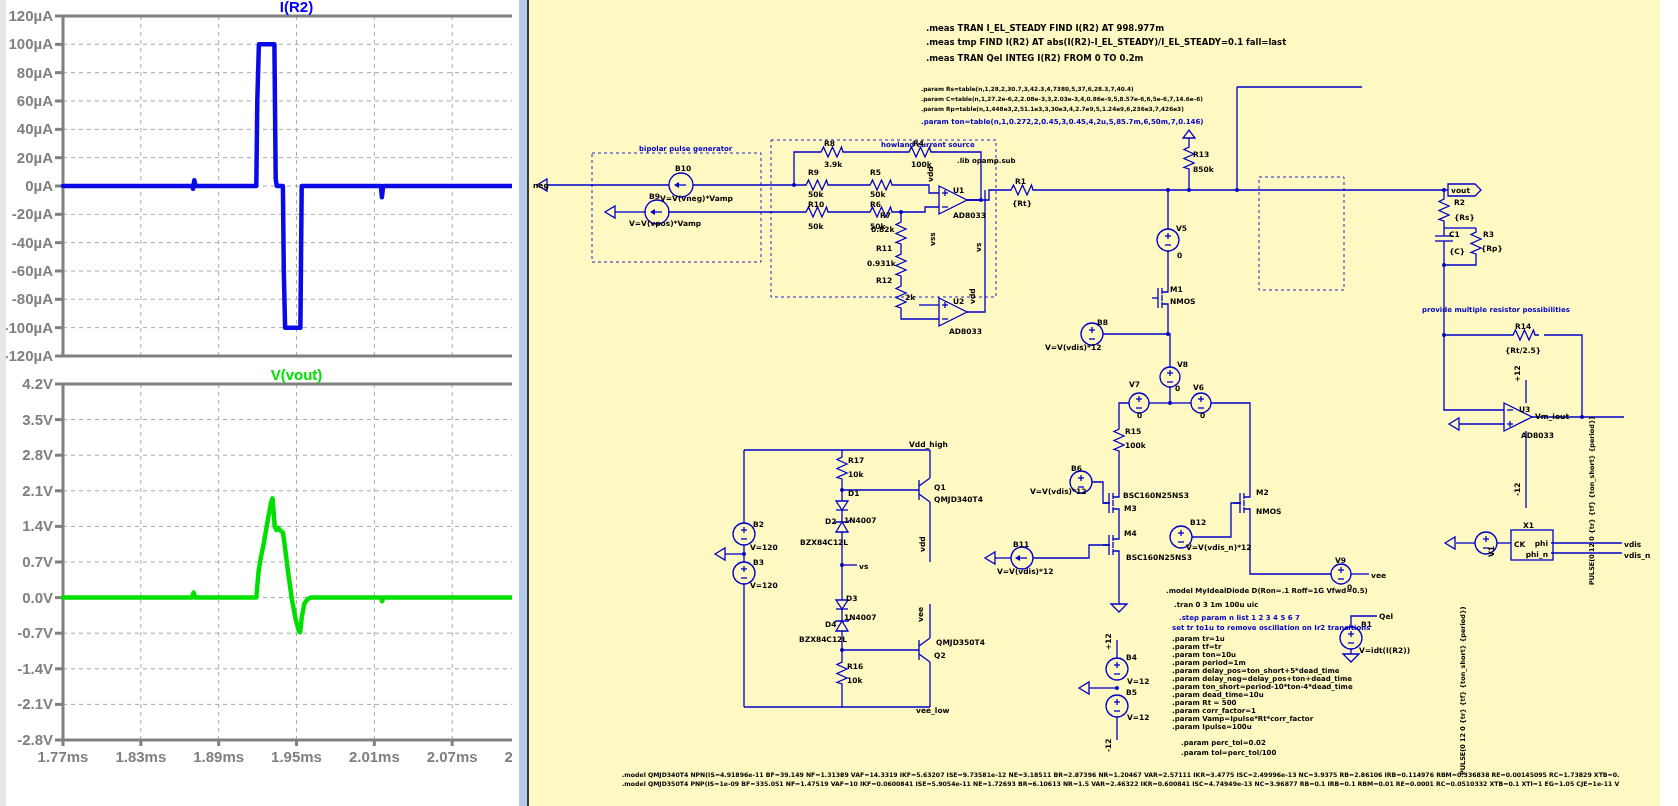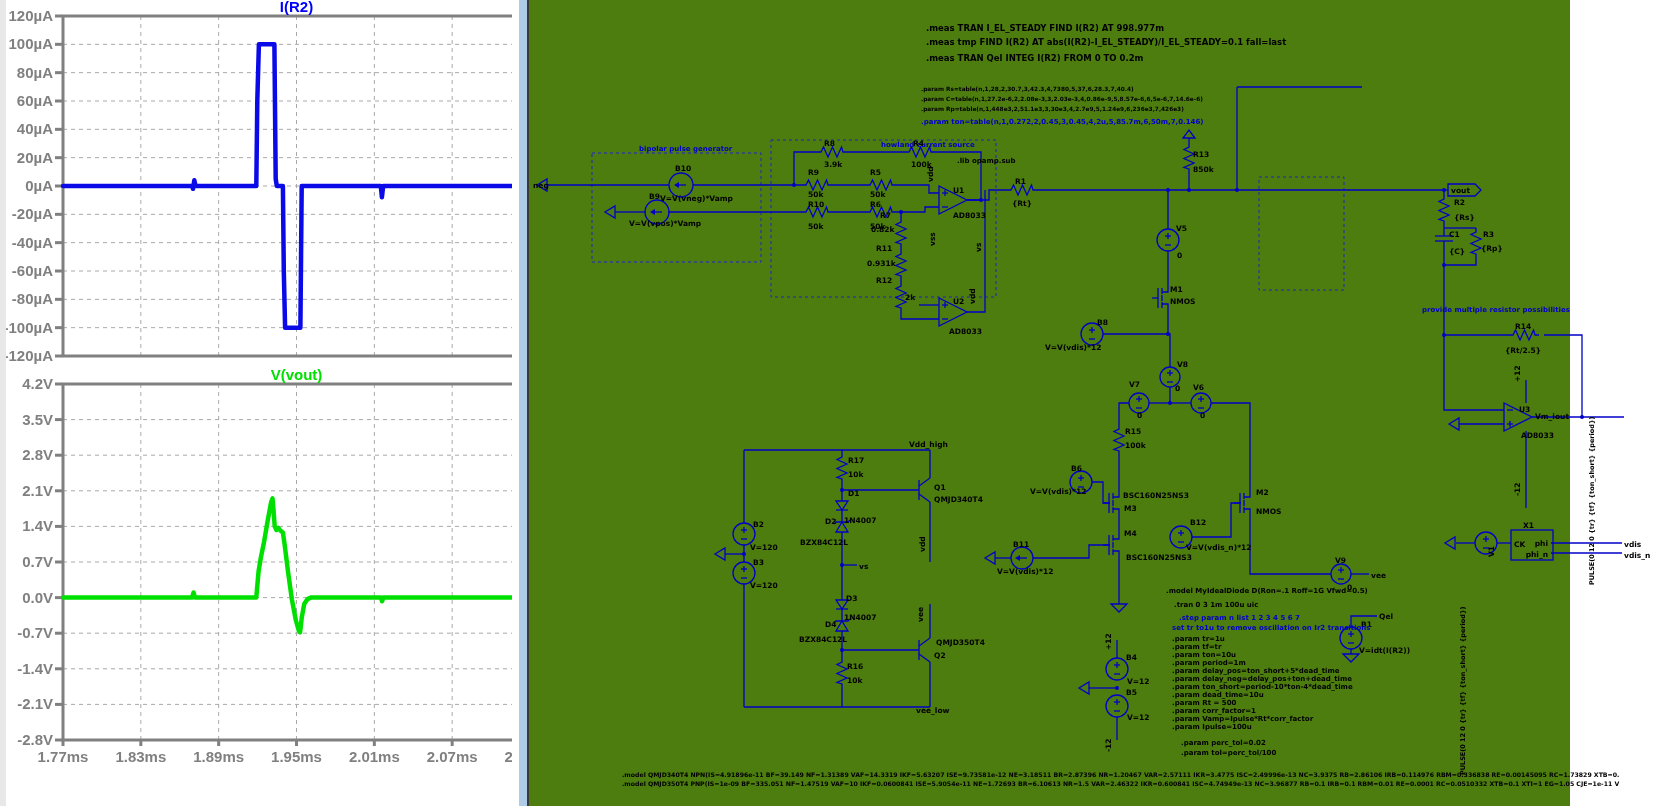--- a/index.html
+++ b/index.html
@@ -1,21 +1,21 @@
 <!DOCTYPE html>
 <html><head>
 <meta charset="utf-8">
 <style>
   html,body{margin:0;padding:0;background:#ffffff;}
   .app{width:1678px;height:806px;display:flex;flex-direction:row;overflow:hidden;
        font-family:"Liberation Sans",sans-serif;}
   .plot-pane{width:512px;height:806px;background:#ffffff;border-left:6px solid #e8e8e8;box-sizing:border-box;}
   .plot-pane svg{display:block;}
   .splitter{width:17px;height:806px;background:linear-gradient(to right,#ffffff 0 7px,#aecbe8 7px 15px,#3a3a3a 15px 17px);}
-  .schem-pane{width:1041px;height:806px;background:#4d7c0f;}
+  .schem-pane{width:1131px;height:806px;background:#fef9c3;}
   
   .ax{font:bold 15px "Liberation Sans",sans-serif;fill:#808080;}
   .ptitle{font:bold 15px "Liberation Sans",sans-serif;}
   .grid{stroke:#a9a9a9;stroke-width:1;stroke-dasharray:4 4;fill:none;}
   .pframe{fill:none;stroke:#808080;stroke-width:3;}
   .nub{stroke:#808080;stroke-width:3;}
   
   .w{stroke:#0000c8;stroke-width:1.3;fill:none;}
   .db{stroke:#2323cc;stroke-width:1;stroke-dasharray:3 3;fill:none;}
   .lb{font:bold 7.5px "DejaVu Sans",sans-serif;fill:#000000;}

